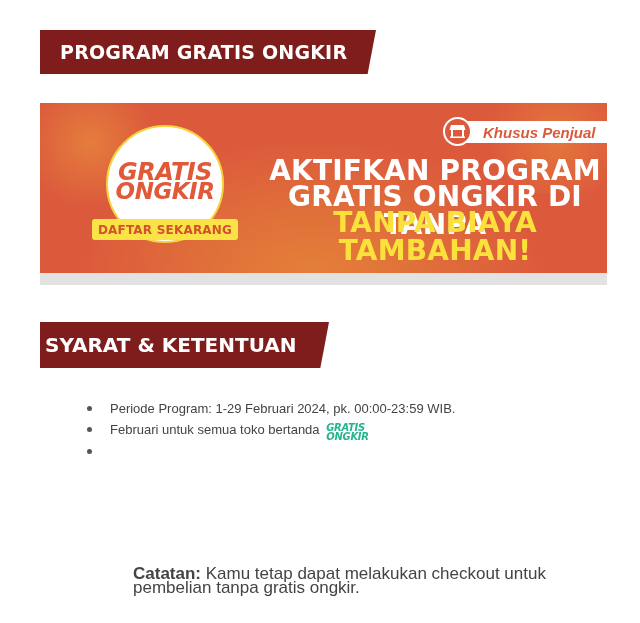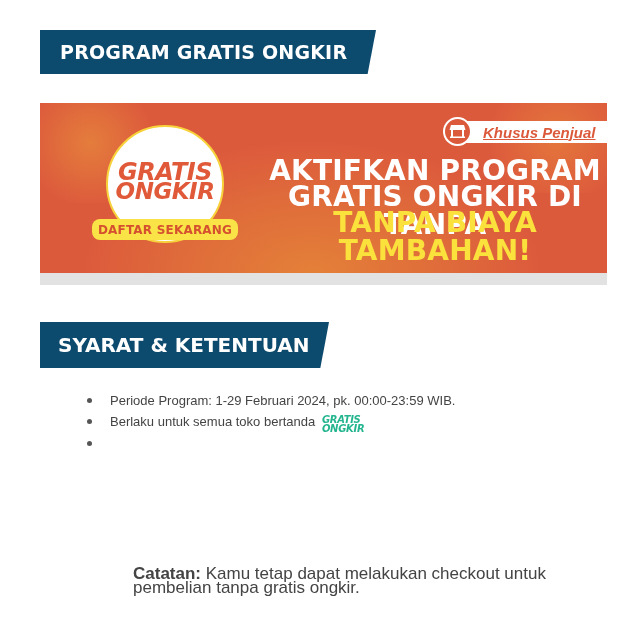--- a/index.html
+++ b/index.html
@@ -1,27 +1,27 @@
 <!DOCTYPE html>
 <html><head>
 <meta charset="utf-8">
 <style>
   html, body { margin: 0; padding: 0; }
   body {
     width: 640px; height: 623px; background: #ffffff; position: relative; overflow: hidden;
     font-family: "Liberation Sans", sans-serif;
   }
   .section-header {
-    position: absolute; left: 40px; background: #0c4a6e; color: #fff;
+    position: absolute; left: 40px; background: #7f1d1d; color: #fff;
     font-family: "DejaVu Sans", sans-serif; font-weight: bold;
     display: flex; align-items: center; box-sizing: border-box;
   }
   #hdr1 { top: 30px; width: 336px; height: 44px; padding-left: 20px; font-size: 19px; letter-spacing: 0.2px;
           clip-path: polygon(0 0, 100% 0, 97.5% 100%, 0 100%); }
-  #hdr2 { top: 322px; width: 289px; height: 46px; padding-left: 18px; font-size: 20px;
+  #hdr2 { top: 322px; width: 289px; height: 46px; padding-left: 5px; font-size: 20px;
           clip-path: polygon(0 0, 100% 0, 97% 100%, 0 100%); }
 
   #banner {
     position: absolute; left: 40px; top: 103px; width: 567px; height: 170px;
     background: radial-gradient(ellipse at 48% 100%, #e48038 0%, #e0703a 25%, #dc5a3c 55%, #dc5a3c 100%),
                 #dc5a3c;
     overflow: hidden;
   }
   #banner::before {
     content: ""; position: absolute; left: -20px; top: -20px; width: 140px; height: 120px;
@@ -40,48 +40,48 @@
   }
   .badge-word {
     position: absolute; left: 0; width: 100%; text-align: center; color: #e05a3a;
     font-family: "DejaVu Sans", sans-serif; font-weight: bold; font-style: italic; font-size: 24px;
     letter-spacing: -0.5px; line-height: 1;
   }
   #badge-gratis { top: 33px; }
   #badge-ongkir { top: 53px; font-size: 23px; }
   #daftar-btn {
     position: absolute; left: 52px; top: 116px; width: 146px; height: 21px; background: #f9e347;
-    border-radius: 8px; z-index: 3; color: #d5502f; font-weight: bold; font-size: 12px;
+    border-radius: 3px; z-index: 3; color: #d5502f; font-weight: bold; font-size: 12px;
     display: flex; align-items: center; justify-content: center; letter-spacing: 0.2px;
     font-family: "DejaVu Sans", sans-serif;
   }
   #khusus {
     position: absolute; left: 403px; top: 14px; width: 164px; height: 29px; z-index: 3;
   }
   #khusus-tag {
     position: absolute; left: 18px; top: 4px; width: 146px; height: 22px; background: #fff;
     color: #dc5a3c; font-style: italic; font-weight: bold; font-size: 15px;
-    display: flex; align-items: center; padding-left: 22px; box-sizing: border-box; text-decoration: underline;
+    display: flex; align-items: center; padding-left: 22px; box-sizing: border-box;
   }
   #shop-icon-circle {
     position: absolute; left: 0; top: 0; width: 29px; height: 29px; border-radius: 50%;
     background: #dc5a3c; border: 2px solid #fff; box-sizing: border-box; z-index: 2;
     display: flex; align-items: center; justify-content: center;
   }
   .headline {
     position: absolute; left: 200px; width: 390px; text-align: center; z-index: 3;
     font-family: "DejaVu Sans", sans-serif; font-weight: bold; font-size: 28px; line-height: 1;
     color: #fff; letter-spacing: 0.2px;
   }
   #hl1 { top: 54px; }
   #hl2 { top: 80px; }
   #hl3 { top: 106px; color: #fbe13c; }
 
   #terms {
-    position: absolute; left: 83px; top: 390px; width: 450px; margin: 0; padding: 0; list-style: none;
+    position: absolute; left: 83px; top: 398px; width: 450px; margin: 0; padding: 0; list-style: none;
     color: #444; font-size: 13px; line-height: 21px;
   }
   #terms li { position: relative; padding-left: 27px; }
   #terms li .bullet {
     position: absolute; left: 4px; top: 8px; width: 5px; height: 5px; border-radius: 50%; background: #555;
   }
   .go-mini {
     display: inline-block; vertical-align: -6px; margin-left: 3px; color: #24b58f;
     font-family: "DejaVu Sans", sans-serif; font-weight: bold; font-style: italic; font-size: 10px;
     line-height: 9px; letter-spacing: -0.3px;
@@ -127,21 +127,21 @@
   <span>SYARAT &amp; KETENTUAN</span>
 </div>
 
 <ul id="terms">
   <li>
     <span class="bullet"></span>
     <span>Periode Program: 1-29 Februari 2024, pk. 00:00-23:59 WIB.</span>
   </li>
   <li>
     <span class="bullet"></span>
-    <span>Berlaku untuk semua toko bertanda</span>
+    <span>Februari untuk semua toko bertanda</span>
     <span class="go-mini"><span>GRATIS</span><br><span>ONGKIR</span></span>
   </li>
   <li>
     <span class="bullet"></span>
   </li>
 </ul>
 
 <div id="catatan">
   <b>Catatan:</b><span> Kamu tetap dapat melakukan checkout untuk pembelian tanpa gratis ongkir.</span>
 </div>

